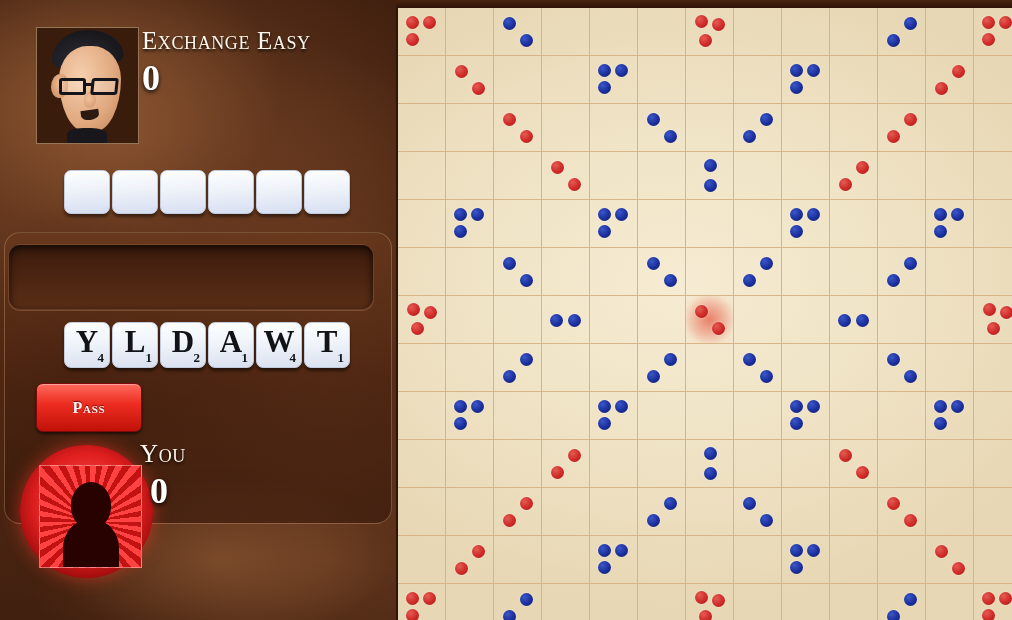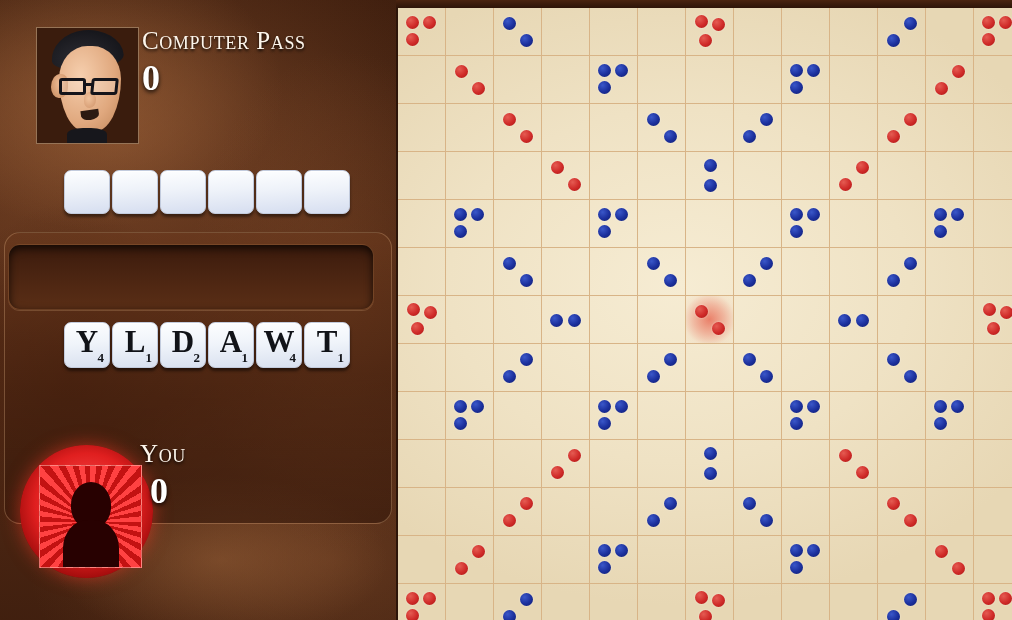--- a/index.html
+++ b/index.html
@@ -416,21 +416,21 @@
         <div class="face-ear"></div>
         <div class="face-nose"></div>
         <div class="glasses">
           <div class="lens l"></div>
           <div class="bridge"></div>
           <div class="lens r"></div>
         </div>
         <div class="face-mouth"></div>
         <div class="face-collar"></div>
       </div>
-      <div class="pname">Computer Pass</div>
+      <div class="pname">Exchange Easy</div>
       <div class="pscore">0</div>
     </div>
 
     <div id="opp-rack">
         <div class="blank-tile"></div>
         <div class="blank-tile"></div>
         <div class="blank-tile"></div>
         <div class="blank-tile"></div>
         <div class="blank-tile"></div>
         <div class="blank-tile"></div>
@@ -461,20 +461,21 @@
           <div class="letter">W</div>
           <div class="val">4</div>
         </div>
         <div class="tile">
           <div class="letter">T</div>
           <div class="val">1</div>
         </div>
       </div>
 
     <div id="actions">
+      <div id="pass-btn">Pass</div>
     </div>
 
     <div id="player">
       <div class="you-glow"></div>
       <div class="you-frame">
         <div class="you-silhouette">
           <div class="you-head"></div>
           <div class="you-body"></div>
         </div>
       </div>

